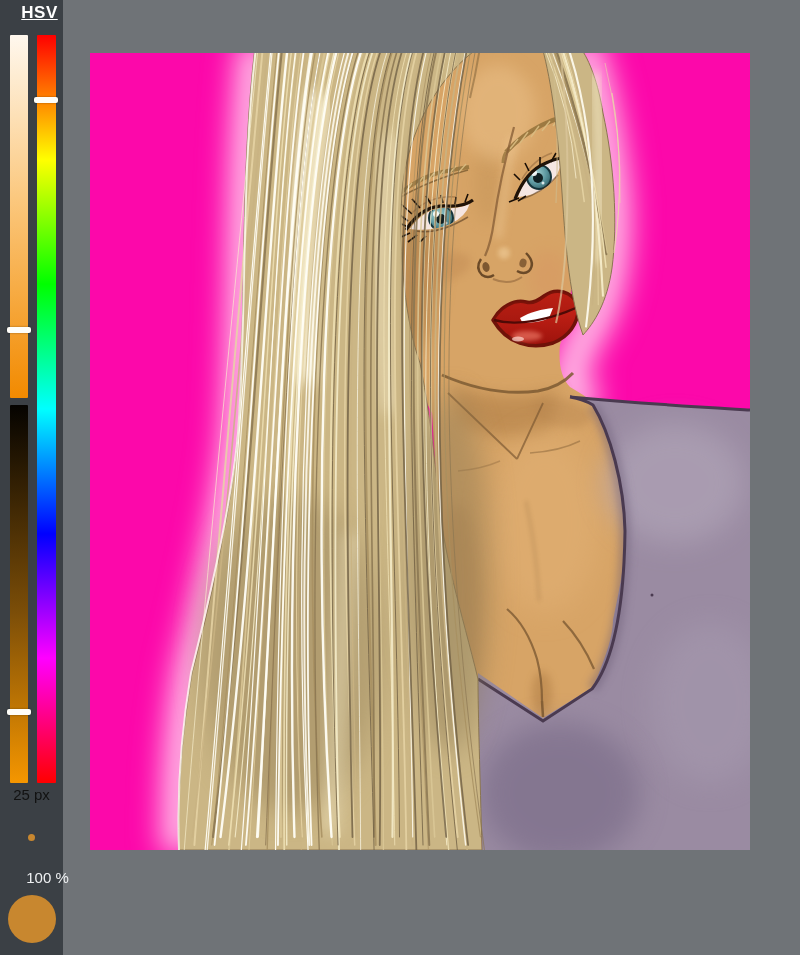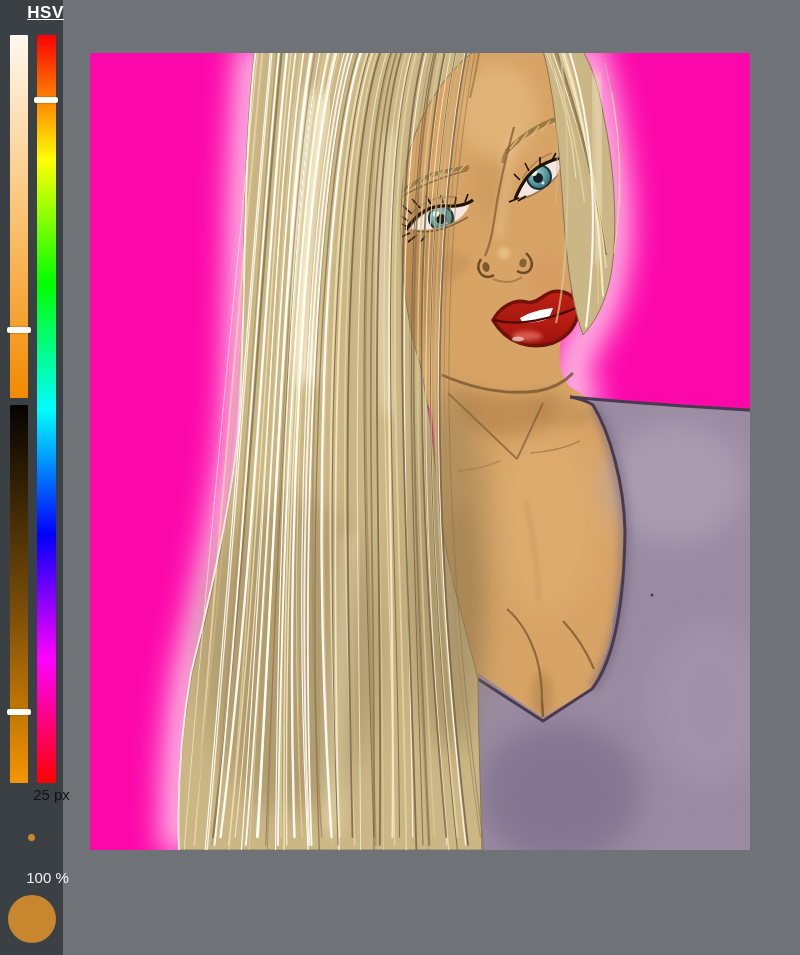--- a/index.html
+++ b/index.html
@@ -1,29 +1,29 @@
 <!DOCTYPE html>
 <html><head>
 <meta charset="utf-8">
 <style>
   html,body{margin:0;padding:0;background:#555;}
   .app{position:relative;width:800px;height:955px;background:#6f7377;overflow:hidden;
        font-family:"Liberation Sans",sans-serif;}
   .sidebar{position:absolute;left:0;top:0;width:63px;height:955px;background:#3b4045;z-index:5;}
-  .hsv-label{position:absolute;top:3px;left:14px;width:63px;text-align:center;color:#fff;
+  .hsv-label{position:absolute;top:3px;left:8px;width:63px;text-align:center;color:#fff;
        font-size:17px;font-weight:bold;text-decoration:underline;letter-spacing:.5px;cursor:pointer;}
   .bar{position:absolute;border-radius:1px;}
   .sat-bar{left:10px;top:35px;width:18px;height:363px;background:linear-gradient(to bottom,#fff8ee 0%,#fbc87e 45%,#f28a00 100%);}
   .val-bar{left:10px;top:405px;width:18px;height:378px;background:linear-gradient(to bottom,#050300 0%,#7c4e08 55%,#f59600 100%);}
   .hue-bar{left:37px;top:35px;width:19px;height:748px;background:linear-gradient(to bottom,
       #ff0000 0%,#ffff00 16.7%,#00ff00 33.3%,#00ffff 50%,#0000ff 66.7%,#ff00ff 83.3%,#ff0000 100%);}
   .handle{position:absolute;height:6px;background:#fffef8;border-radius:2px;box-shadow:0 0 2px rgba(0,0,0,.45);}
   .handle.left{left:7px;width:24px;}
   .handle.hue{left:34px;width:24px;}
-  .size-label{position:absolute;top:786px;left:0;width:63px;text-align:center;color:#121212;font-size:15px;padding-left:20px;}
+  .size-label{position:absolute;top:786px;left:0;width:63px;text-align:center;color:#121212;font-size:15px;}
   .opacity-label{position:absolute;top:869px;left:0;width:63px;text-align:center;color:#eef0f2;font-size:15px;margin-left:16px;}
   .size-dot{position:absolute;left:28px;top:834px;width:7px;height:7px;border-radius:50%;}
   .color-circle{position:absolute;left:8px;top:895px;width:48px;height:48px;border-radius:50%;cursor:pointer;}
   .canvas-wrap{position:absolute;left:90px;top:53px;width:660px;height:797px;z-index:2;}
   svg{display:block;}
 </style>
 </head>
 <body>
 
 <div class="app">

